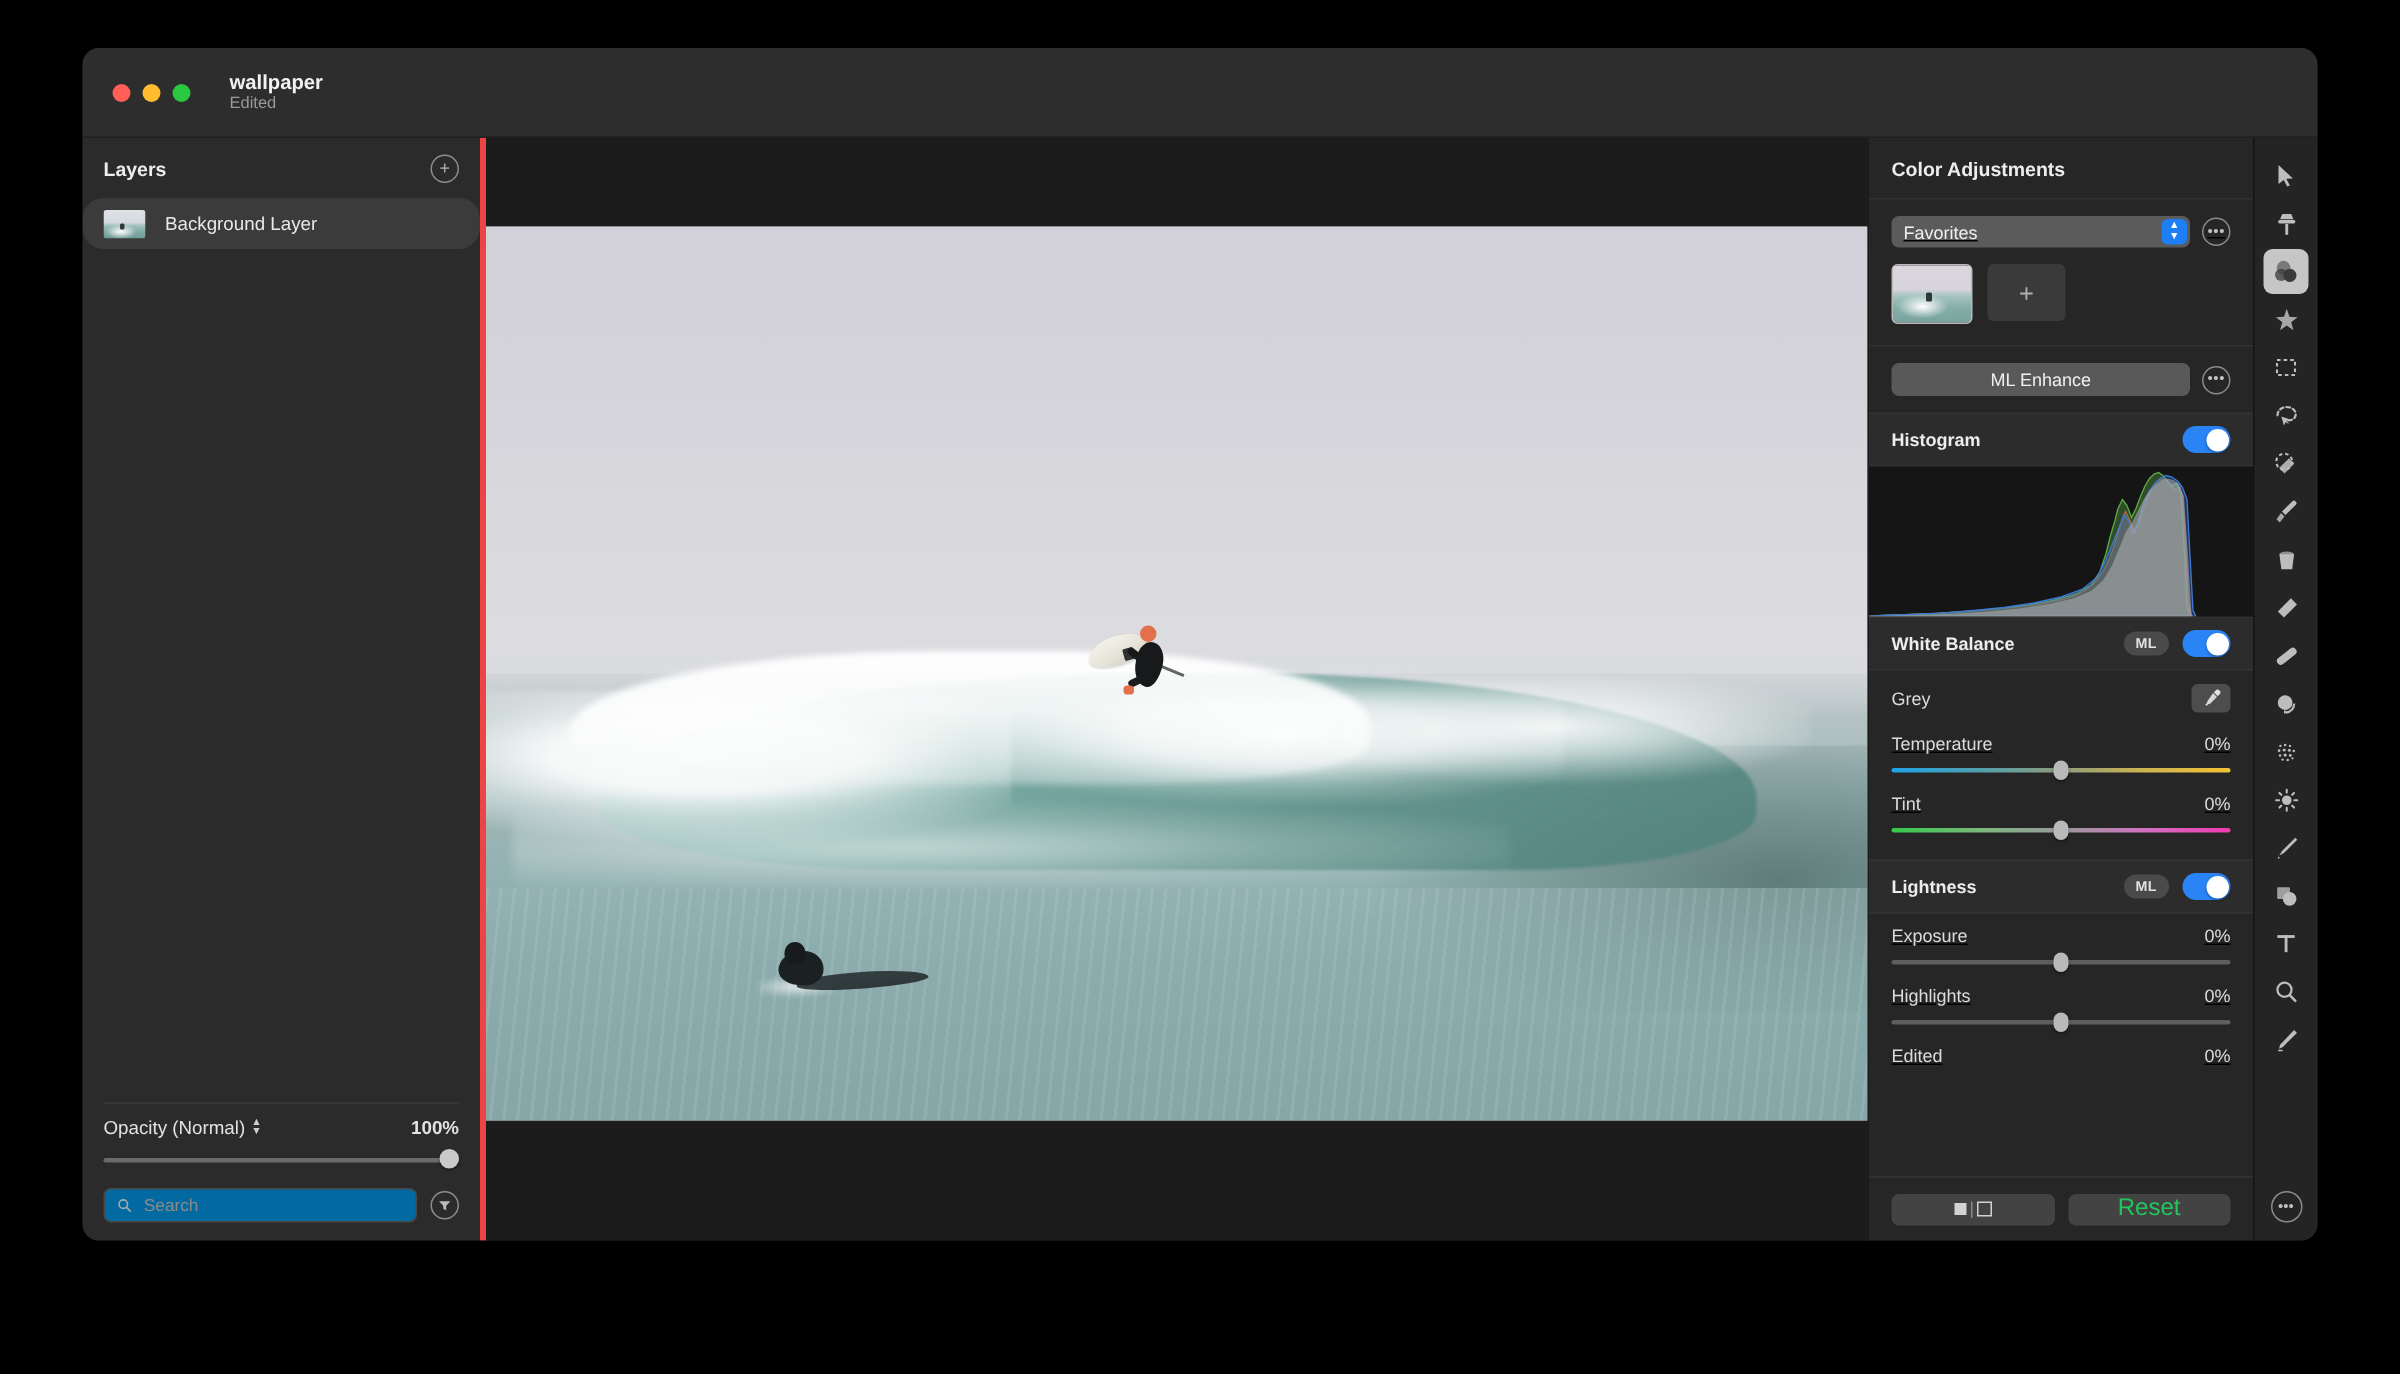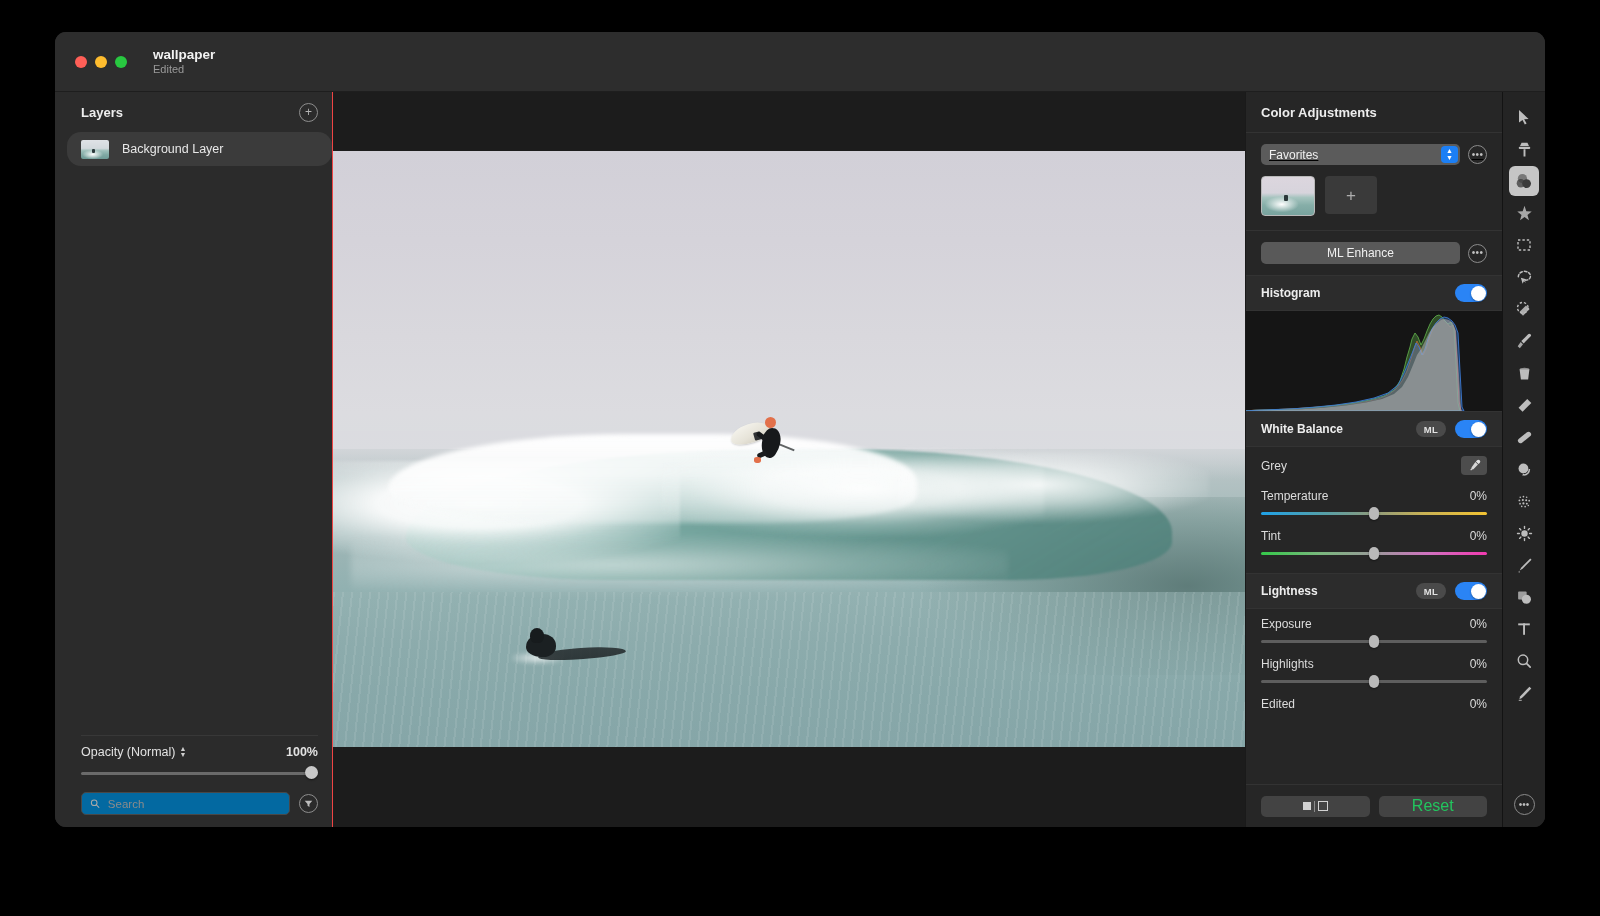--- a/index.html
+++ b/index.html
@@ -62,22 +62,21 @@
     min-height: 0;
   }
 
   
   #layers-panel {
     width: 265px;
     flex: 0 0 265px;
     background: #2b2b2b;
     display: flex;
     flex-direction: column;
-    border-right: 1px solid #ef4444;
-    padding-left: 12px;
+    border-right: 4px solid #ef4444;
   }
   #layers-header {
     height: 40px;
     display: flex; align-items: center;
     padding: 0 14px 0 14px;
     justify-content: space-between;
   }
   #layers-title {
     font-size: 13px; font-weight: bold; color: #ededed;
   }
@@ -506,20 +505,21 @@
     overflow: hidden;
   }
   #histogram-box svg { display: block; width: 100%; height: 100%; }
 
   
   .ctl-block { padding: 8px 15px 4px 15px; }
   .ctl-row {
     display: flex; align-items: flex-start;
     justify-content: space-between;
     margin-bottom: 4px;
+    text-decoration: underline;
   }
   .ctl-label { font-size: 12px; color: #dcdcdc; }
   .ctl-value { font-size: 12px; color: #dcdcdc; }
   .slider { position: relative; height: 13px; margin-bottom: 9px; }
   .slider .track {
     position: absolute; top: 5px; left: 0; right: 0;
     height: 3px; border-radius: 2px;
     background: #5e5e5e;
   }
   .slider.temp .track {

